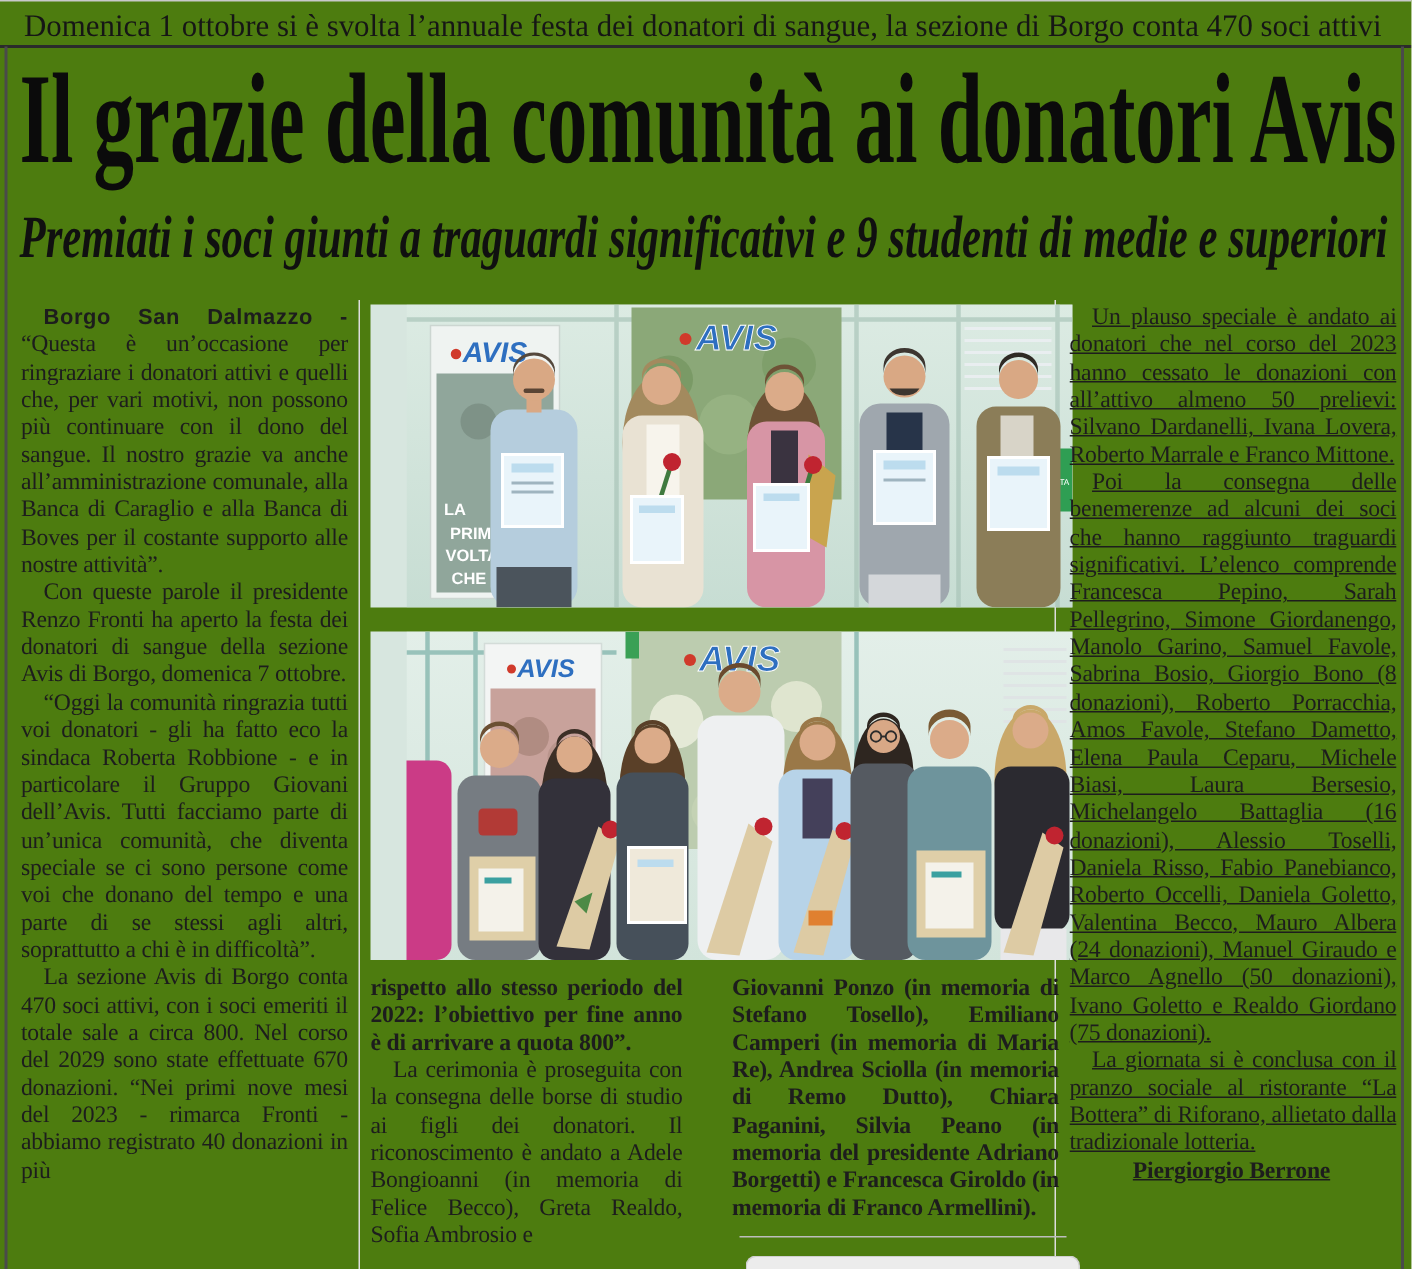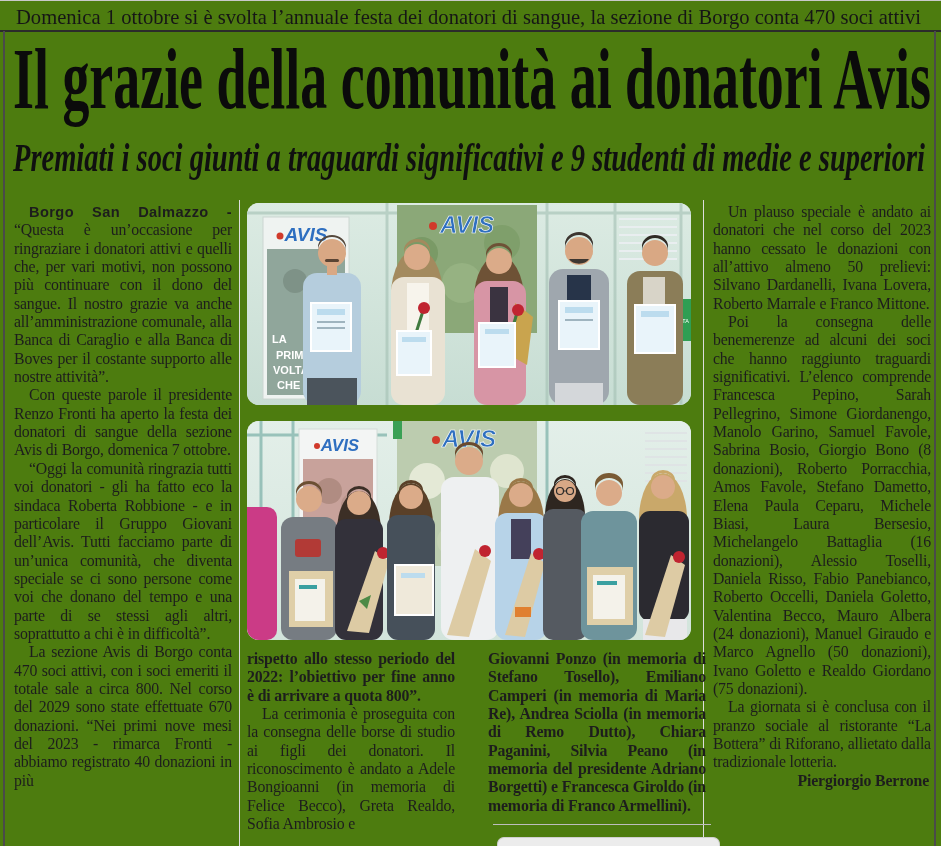--- a/index.html
+++ b/index.html
@@ -28,26 +28,26 @@
   .col {
     position:absolute; top:203px; height:643px; overflow:hidden;
     font-size:15.8px; line-height:18.35px; letter-spacing:-0.15px;
     text-align:justify; hyphens:auto; -webkit-hyphens:auto;
   }
   .col p { margin:0; text-indent:15px; }
   .col p.cont { text-indent:0;font-weight:bold; }
   .col-1 { left:14px;  width:218px; }
   .col-2 { left:247px; top:650px; height:196px; width:208px; }
   .col-3 { left:488px; top:650px; height:196px; width:218px; }
-  .col-4 { left:713px; width:218px; }
+  .col-4 { left:713px; width:218px;text-decoration:underline; }
   .dateline { font-family:"Liberation Sans", sans-serif; font-weight:bold; font-size:14.6px; letter-spacing:0.4px; }
-  .byline { font-weight:bold; text-align:right; text-indent:0 !important; padding-right:2px; }
+  .byline { font-weight:bold; text-align:center; text-indent:0 !important; padding-right:2px; }
 
   
-  figure.photo { position:absolute; margin:0; border-radius:12px; overflow:hidden; background:#d7e6df; }
+  figure.photo { position:absolute; margin:0; border-radius:0; overflow:hidden; background:#d7e6df;padding-left:24px; }
   .photo-top    { left:247px; top:203px; width:444px; height:202px; }
   .photo-bottom { left:247px; top:421px; width:444px; height:219px; }
   figure.photo svg { display:block; width:100%; height:100%; }
 
   
   .crop-hairline { position:absolute; left:493px; top:824px; width:218px; height:1px; background:#bdbdbd; }
   .crop-box { position:absolute; left:497px; top:837px; width:221px; height:9px;
               background:#ececec; border:1px solid #d0d0d0; border-bottom:none; border-radius:7px 7px 0 0; }
 </style>
 </head>

